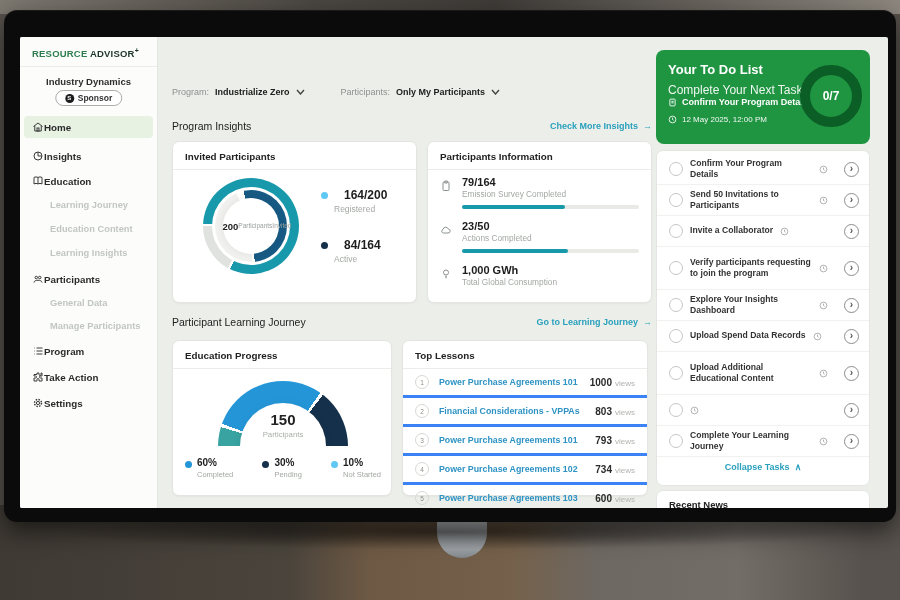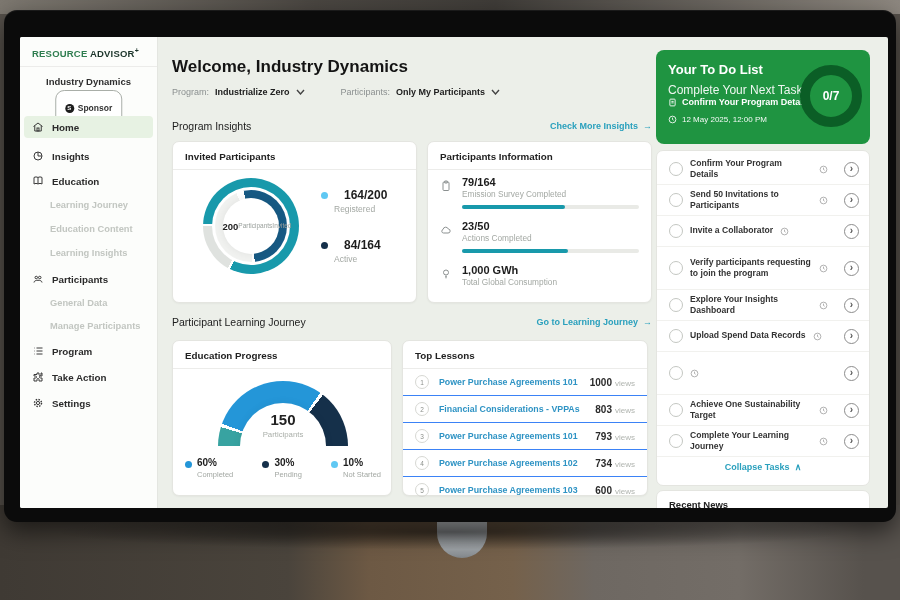--- a/index.html
+++ b/index.html
@@ -26,26 +26,26 @@
   .sidebar{position:absolute;left:0;top:0;width:137px;height:471px;
     background:#fcfdfb;border-right:1px solid #e4e6e1}
   .brand{position:absolute;left:12px;top:10px;font-size:9.5px;font-weight:bold;letter-spacing:.2px}
   .brand .b1{color:var(--brand_green)} .brand .b2{color:#1c352b}
   .brand sup{font-size:7px}
   .side-div{position:absolute;left:0;top:29px;width:137px;border-top:1px solid #ececea}
   .org{position:absolute;left:0;top:39px;width:137px;text-align:center;
     font-size:9.5px;font-weight:bold;color:#2e2e2e}
   .pill{position:absolute;left:50%;top:53px;transform:translateX(-50%);
     display:inline-flex;align-items:center;gap:4px;border:1px solid #a9aea8;
-    border-radius:9px;padding:12px 9px;background:#fff}
+    border-radius:9px;padding:2px 9px;background:#fff}
   .pill .dot{width:9px;height:9px;border-radius:50%;background:#1d1d1d;color:#fff;
     font-size:6px;line-height:9px;text-align:center;font-weight:bold}
   .pill .pt{font-size:8.5px;font-weight:bold;color:#333}
   .nav-item{position:absolute;left:4px;width:129px;height:22px;display:flex;
-    align-items:center;gap:8px;padding-left:8px;box-sizing:border-box;border-radius:4px}
+    align-items:center;padding-left:8px;box-sizing:border-box;border-radius:4px}
   .nav-item .lab{font-size:9.8px;font-weight:bold;color:#2b2b2b}
   .nav-item.active{background:#e7f2e3}
   .nav-sub{position:absolute;left:30px;width:100px;height:20px;display:flex;align-items:center}
   .nav-sub .lab{font-size:9.3px;color:#c2c6c1;font-weight:600}
   .icn{width:12px;height:12px;flex:0 0 auto;display:block}
   
   .h1{position:absolute;left:152px;top:20px;font-size:17px;font-weight:bold;color:#141414}
   .filters{position:absolute;left:152px;top:50px;display:flex;gap:36px;align-items:center}
   .fgroup{display:flex;align-items:center;gap:6px}
   .flabel{font-size:9px;color:#8b9090}
@@ -88,21 +88,21 @@
   .gauge{width:130px;height:130px;border-radius:50%;
     background:conic-gradient(from 270deg,var(--gauge_teal) 0 17deg,#fff 17deg 20deg,var(--blue) 20deg 125deg,#fff 125deg 128deg,var(--dark_navy) 128deg 180deg,transparent 180deg 360deg)}
   .gauge-hole{position:absolute;left:22px;top:22px;width:86px;height:86px;border-radius:50%;background:#fff;box-shadow:0 0 10px rgba(0,0,0,.06)}
   .gauge-150{position:absolute;left:0;top:70px;width:220px;text-align:center;font-size:15px;font-weight:bold;color:#222}
   .gauge-sub{position:absolute;left:0;top:89px;width:220px;text-align:center;font-size:7.8px;color:#aaafa9}
   .eg-legend{position:absolute;left:12px;top:116px;width:196px;display:flex;justify-content:space-between}
   .eg-item .r1{display:flex;align-items:flex-end;gap:5px}
   .eg-item .pct{font-size:10px;font-weight:bold;color:#1d1d1d}
   .eg-item .lbl{font-size:7.5px;color:#a3a8a3;margin:2px 0 4px 12px;white-space:nowrap}
   
-  .lesson-row{height:26px;display:flex;align-items:center;padding:0 12px;border-bottom:1px solid #3b82f6}
+  .lesson-row{height:26px;display:flex;align-items:center;padding:0 12px;border-bottom:3px solid #3b82f6}
   .lesson-row:last-child{border-bottom:none}
   .rank{width:12px;height:12px;border:1px solid #d7d8d3;border-radius:50%;
     font-size:6.5px;color:#8b8f8a;display:flex;align-items:center;justify-content:center;margin-right:10px;flex:0 0 auto}
   .ltitle{font-size:8.8px;font-weight:600;color:var(--link)}
   .views{margin-left:auto;display:flex;align-items:baseline;gap:3px}
   .views b{font-size:10px;color:#2a2a2a}
   .views span{font-size:8px;color:#b0b4af}
   
   .green-card{position:absolute;left:636px;top:13px;width:214px;height:94px;
     background:var(--green);border-radius:8px;color:#fff}
@@ -211,21 +211,20 @@
     </div>
     <div class="nav-item" style="top:355px">
       <svg class="icn" viewBox="0 0 24 24" fill="none" stroke="#3a3a3a">
             <circle cx="12" cy="12" r="3.2" stroke-width="2"></circle>
             <circle cx="12" cy="12" r="7" stroke-width="3" stroke-dasharray="3 2.5"></circle>
           </svg>
       <span class="lab">Settings</span>
     </div>
   </div>
 
-  <div class="h1">Welcome, Industry Dynamics</div>
   <div class="filters">
     <div class="fgroup">
       <span class="flabel">Program:</span>
       <span class="fvalue">Industrialize Zero</span>
       <svg class="chev-down" width="9" height="6">
             <polyline points="1,1 4.5,5 8,1" fill="none" stroke="#444" stroke-width="1.4"></polyline>
           </svg>
     </div>
     <div class="fgroup">
       <span class="flabel">Participants:</span>
@@ -465,29 +464,29 @@
       <span class="chk"></span>
       <span class="tlabel">Upload Spend Data Records</span>
       <svg class="tclock" viewBox="0 0 24 24" fill="none" stroke="#9a9a9a" stroke-width="2">
             <circle cx="12" cy="12" r="9"></circle>
             <path d="M12 7v5l3 2"></path>
           </svg>
       <span class="chev">›</span>
     </div>
     <div class="task h2x">
       <span class="chk"></span>
-      <svg class="tclock" viewBox="0 0 24 24" fill="none" stroke="#9a9a9a" stroke-width="2">
-            <circle cx="12" cy="12" r="9"></circle>
-            <path d="M12 7v5l3 2"></path>
-          </svg>
-      <span class="chev">›</span>
-    </div>
-    <div class="task h1x">
-      <span class="chk"></span>
-      <span class="tlabel">Achieve One Sustainability Target</span>
+      <span class="tlabel">Upload Additional Educational Content</span>
+      <svg class="tclock" viewBox="0 0 24 24" fill="none" stroke="#9a9a9a" stroke-width="2">
+            <circle cx="12" cy="12" r="9"></circle>
+            <path d="M12 7v5l3 2"></path>
+          </svg>
+      <span class="chev">›</span>
+    </div>
+    <div class="task h1x">
+      <span class="chk"></span>
       <svg class="tclock" viewBox="0 0 24 24" fill="none" stroke="#9a9a9a" stroke-width="2">
             <circle cx="12" cy="12" r="9"></circle>
             <path d="M12 7v5l3 2"></path>
           </svg>
       <span class="chev">›</span>
     </div>
     <div class="task h1x">
       <span class="chk"></span>
       <span class="tlabel">Complete Your Learning Journey</span>
       <svg class="tclock" viewBox="0 0 24 24" fill="none" stroke="#9a9a9a" stroke-width="2">

